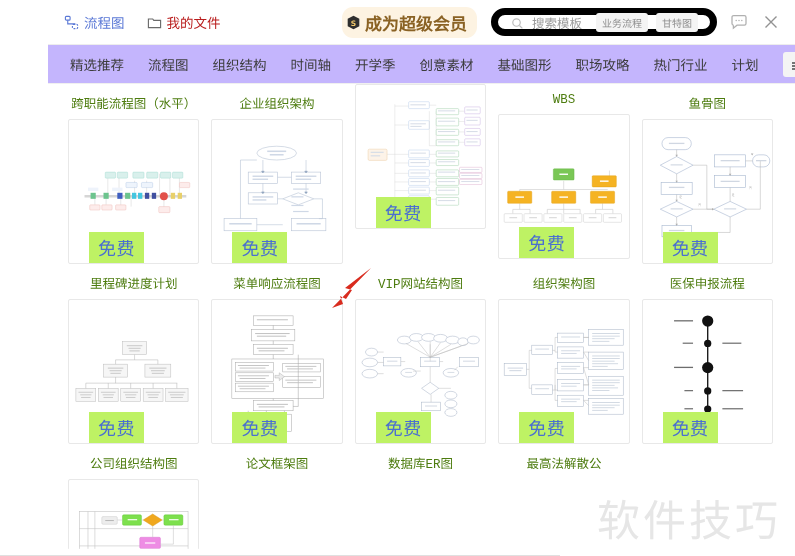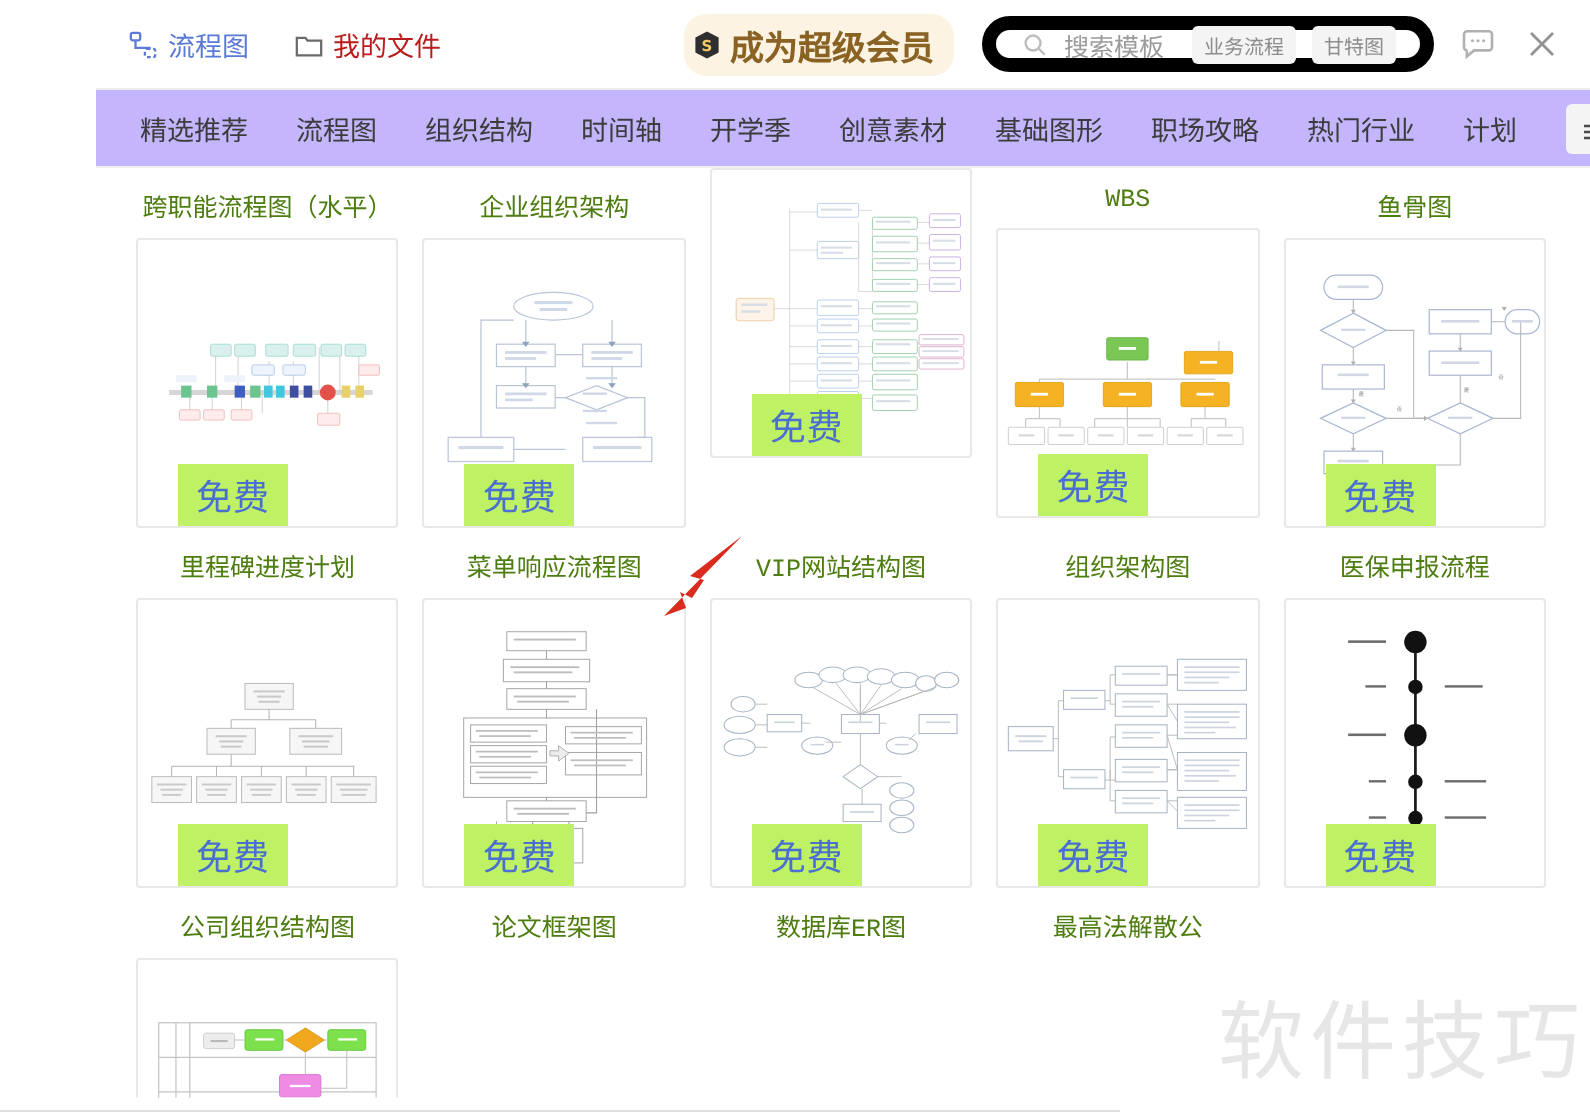--- a/index.html
+++ b/index.html
@@ -156,21 +156,21 @@
     position: absolute;
     left: 330px; top: 266px;
     width: 42px; height: 44px;
     pointer-events: none;
     z-index: 40;
   }
 
   
   .watermark {
     position: absolute;
-    right: 2px; bottom: 8px;
+    right: 14px; bottom: 8px;
     font-size: 43px;
     color: #e6e6e6;
     letter-spacing: 3px;
     font-family: "DejaVu Sans", sans-serif;
     pointer-events: none;
     z-index: 5;
     user-select: none;
   }
 
   

